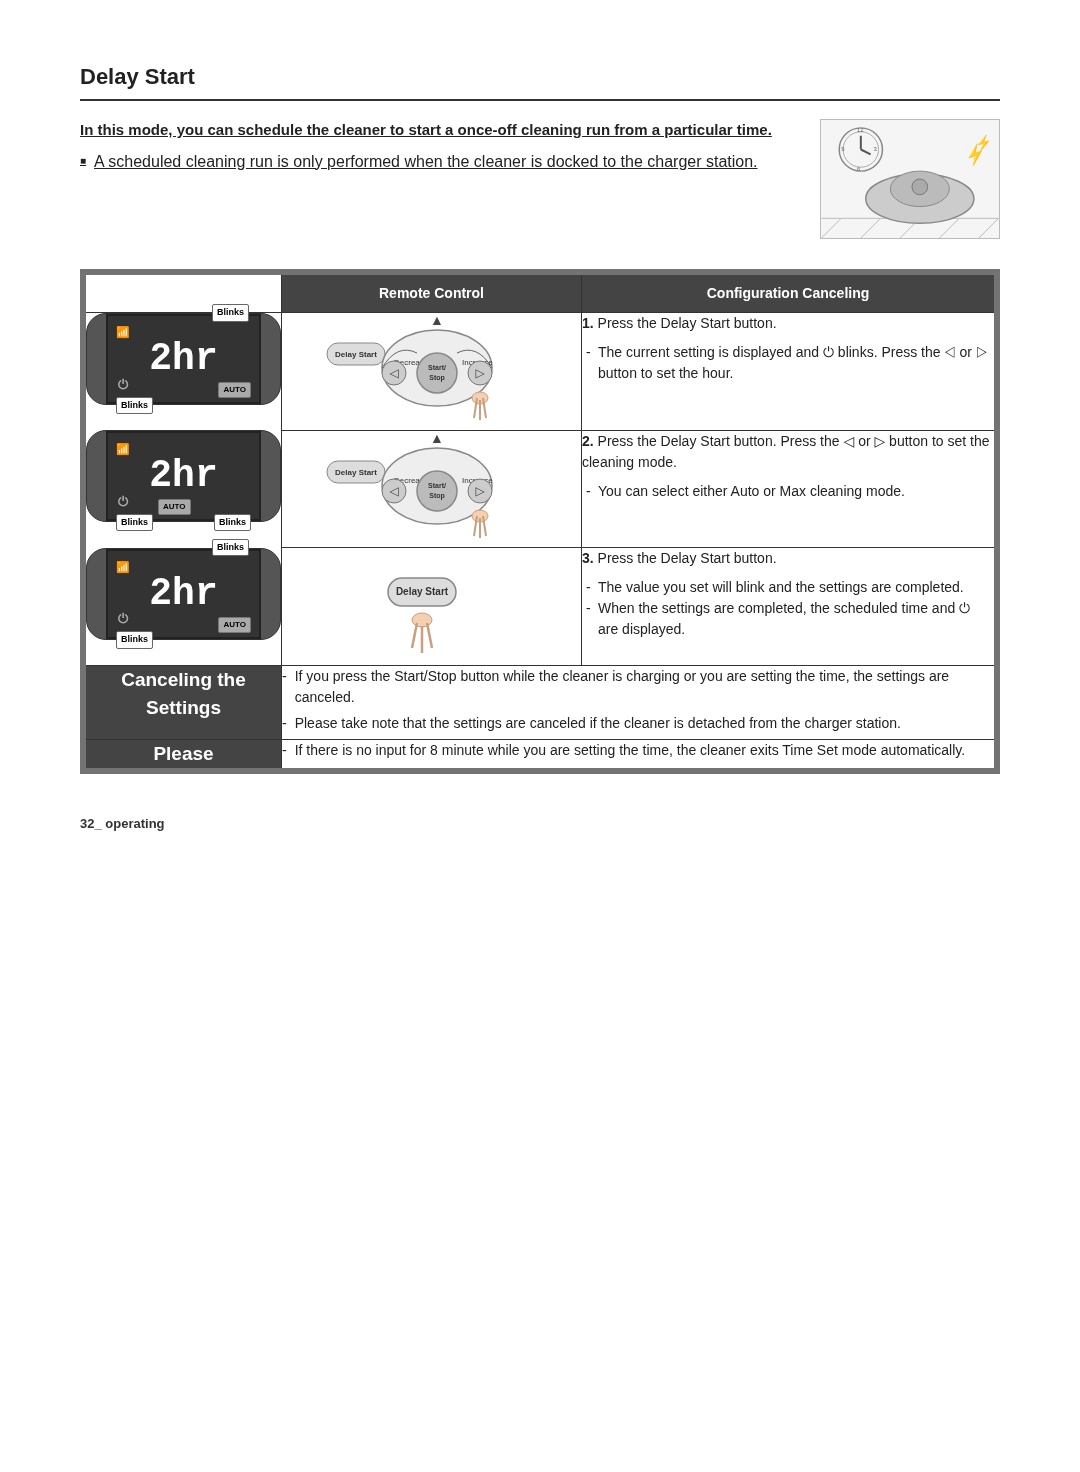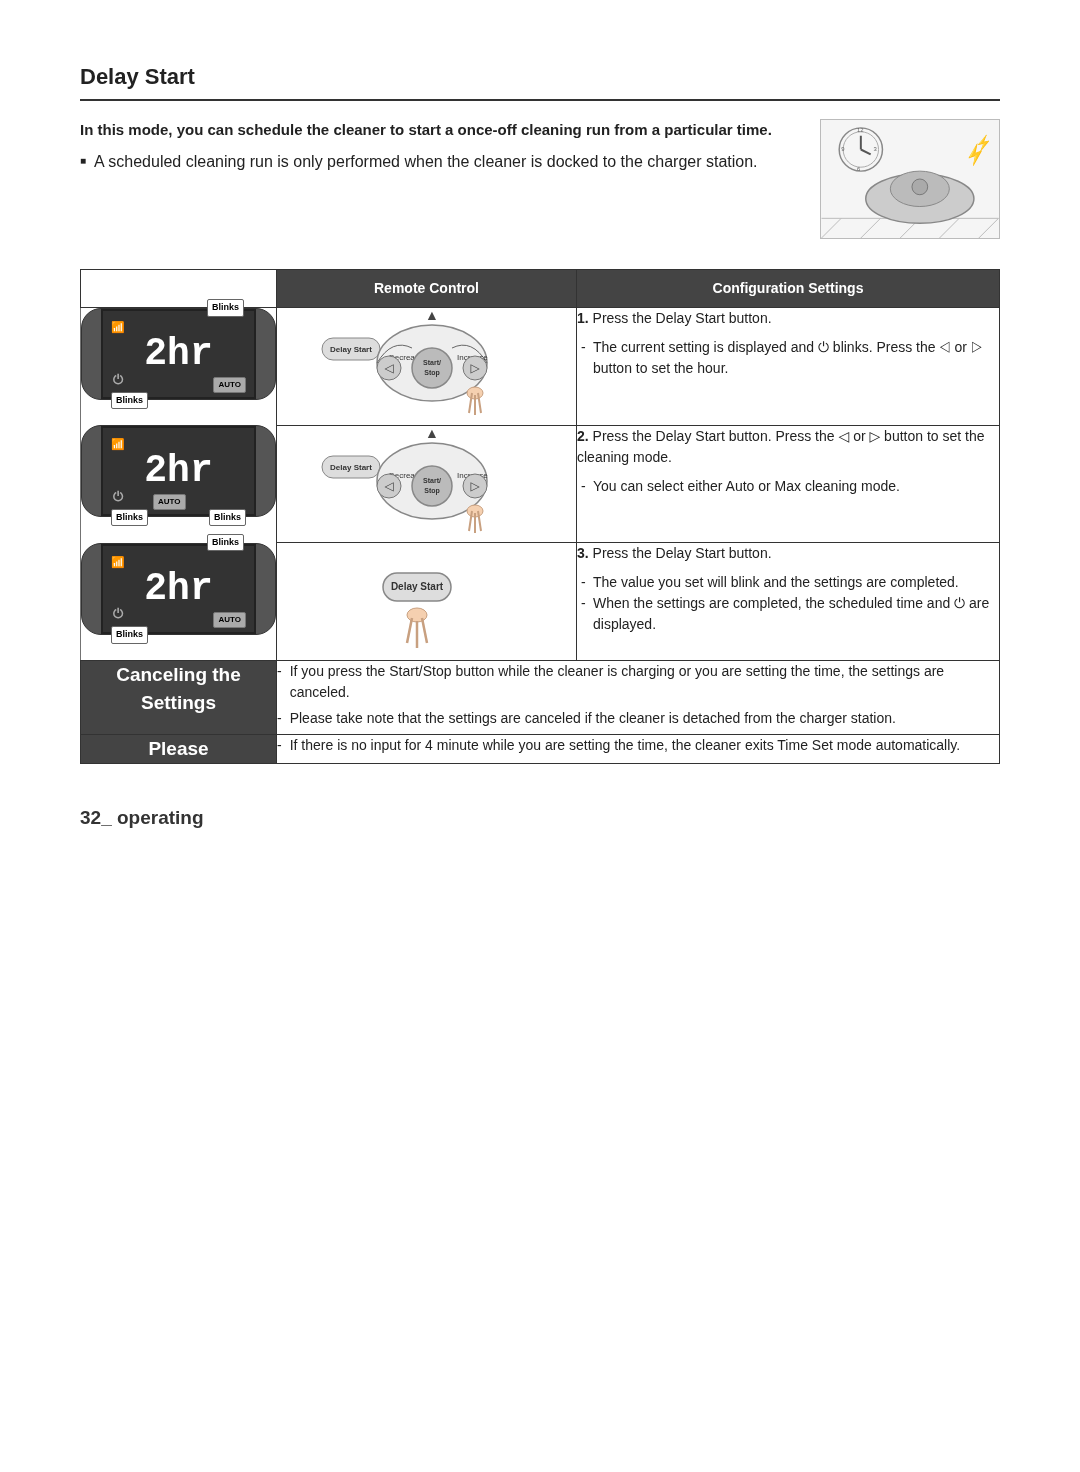--- a/index.html
+++ b/index.html
@@ -20,20 +20,21 @@
       padding-bottom: 6px;
       margin-bottom: 18px;
     }
     .intro {
       display: flex;
       gap: 30px;
       margin-bottom: 30px;
     }
     .intro-text {
       flex: 1;
+      text-decoration: underline;
     }
     .intro-text p.bold {
       font-weight: bold;
       margin-bottom: 8px;
       font-size: 15px;
     }
     .intro-text .bullet {
       display: flex;
       gap: 8px;
       font-size: 16px;
@@ -58,21 +59,21 @@
     }
     .robot-svg {
       width: 100%;
       height: 100%;
     }
 
     
     .main-table {
       width: 100%;
       border-collapse: collapse;
-      border: 1px solid #737373;
+      border: 6px solid #737373;
     }
     .main-table th, .main-table td {
       border: 1px solid #333;
       padding: 0;
       vertical-align: top;
     }
     .header-row th {
       background: #444;
       color: #fff;
       font-size: 14px;
@@ -216,21 +217,21 @@
       margin-bottom: 5px;
     }
     .info-cell .bullet-item::before {
       content: '-';
       flex-shrink: 0;
     }
 
     
     .page-footer {
       margin-top: 40px;
-      font-size: 19px;
+      font-size: 13px;
       font-weight: bold;
       color: #333;
     }
 
     
     .display-row td {
       border: 1px solid #333;
     }
   </style>
 </head>
@@ -273,21 +274,21 @@
       <text x="20" y="32" font-size="6" fill="#666">9</text>
     </svg>
   </div>
 </div>
 
 <table class="main-table">
   <thead>
     <tr class="header-row">
       <th></th>
       <th>Remote Control</th>
-      <th>Configuration Settings</th>
+      <th>Configuration Canceling</th>
     </tr>
   </thead>
   <tbody>
 
     <tr class="display-row">
       <td class="display-cell">
         <div class="display-box">
           <div class="display-top-label">Blinks</div>
           <div class="display-icons-top">📶</div>
           <div class="display-clock-icon">⏻</div>
@@ -416,19 +417,19 @@
       <td class="label-cell">Canceling the Settings</td>
       <td class="info-cell" colspan="2">
         <div class="bullet-item">If you press the Start/Stop button while the cleaner is charging or you are setting the time, the settings are canceled.</div>
         <div class="bullet-item">Please take note that the settings are canceled if the cleaner is detached from the charger station.</div>
       </td>
     </tr>
 
     <tr>
       <td class="label-cell">Please</td>
       <td class="info-cell" colspan="2">
-        <div class="bullet-item">If there is no input for 4 minute while you are setting the time, the cleaner exits Time Set mode automatically.</div>
+        <div class="bullet-item">If there is no input for 8 minute while you are setting the time, the cleaner exits Time Set mode automatically.</div>
       </td>
     </tr>
   </tbody>
 </table>
 
 <div class="page-footer">32_ operating</div>
 
 </body></html>

